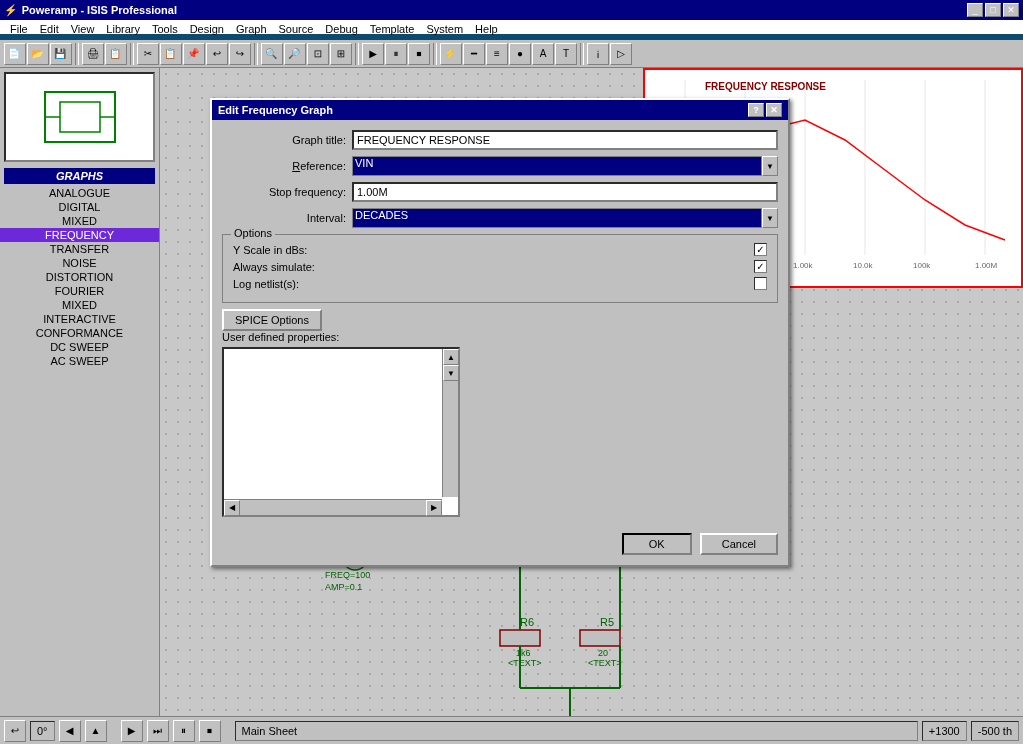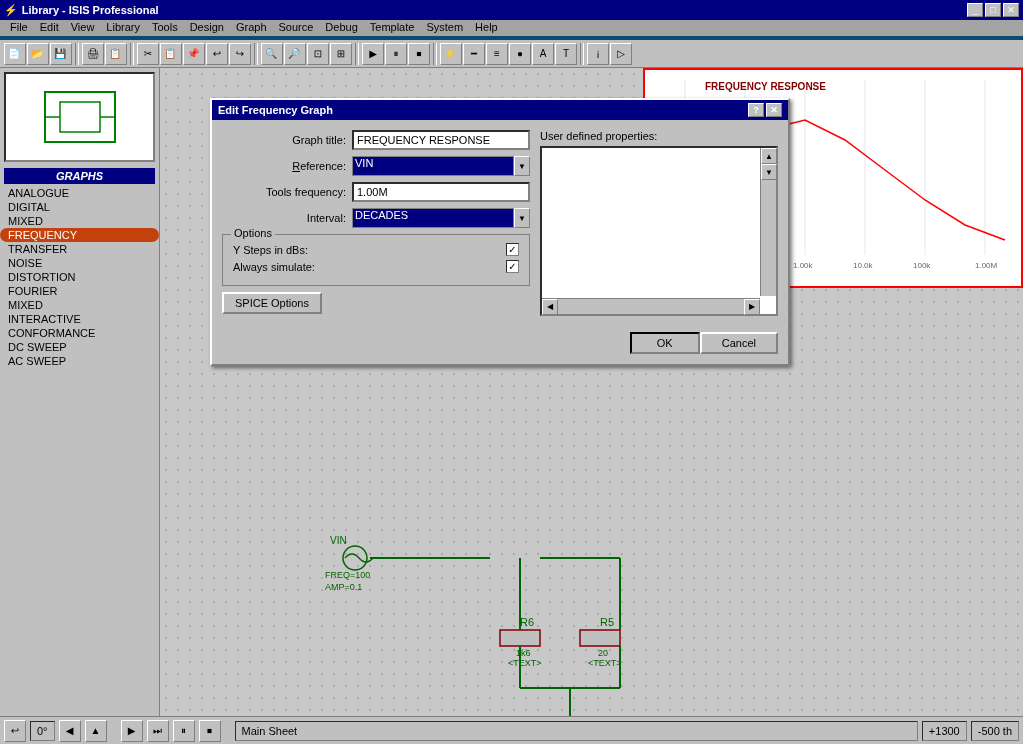--- a/index.html
+++ b/index.html
@@ -22,25 +22,25 @@
       border: 1px solid;
       border-color: #fff #808080 #808080 #fff;
       width: 16px; height: 14px;
       font-size: 9px;
       display: flex; align-items: center; justify-content: center;
       cursor: pointer;
     }
 
     
     .menu-bar {
-      background: #a3a3a3;
-      display: flex;
-      align-items: flex-end;
+      background: #ffffff;
+      display: flex;
+      align-items: flex-start;
       padding: 2px 4px;
-      border-bottom: 4px solid #0c4a6e;
+      border-bottom: 6px solid #0c4a6e;
       height: 20px;
     }
     .menu-item {
       padding: 1px 6px;
       font-size: 11px;
       cursor: pointer;
     }
 
     
     .toolbar {
@@ -97,22 +97,23 @@
       font-size: 11px;
       font-weight: bold;
       margin: 2px 4px;
       font-style: italic;
     }
     .graph-list { flex: 1; }
     .graph-item {
       padding: 1px 8px;
       font-size: 11px;
       cursor: pointer;
-    }
-    .graph-item.selected { background: #c2410c; color: white; border-radius: 7px; }
+      text-align: center;
+    }
+    .graph-item.selected { background: #6d28d9; color: white; }
 
     
     .canvas-area {
       flex: 1;
       background: #c8c8c8;
       position: relative;
       overflow: hidden;
     }
 
     
@@ -148,21 +149,21 @@
       color: white;
       padding: 2px 6px;
       display: flex;
       align-items: center;
       justify-content: space-between;
       height: 20px;
       font-size: 11px;
       font-weight: bold;
     }
     .dialog-title-btns { display: flex; gap: 2px; }
-    .dialog-content { padding: 10px; display: flex; gap: 10px; }
+    .dialog-content { padding: 10px; display: flex; gap: 0; flex-direction: column; }
     .dialog-left { flex: 1; }
     .dialog-right {
       width: 238px;
       display: flex;
       flex-direction: column;
     }
 
     .form-row {
       display: flex;
       align-items: center;
@@ -276,20 +277,21 @@
       bottom: 0; left: 0; right: 16px;
       height: 16px;
       background: #c0c0c0;
       border-top: 1px solid #808080;
       display: flex; align-items: center;
     }
 
     .dialog-buttons {
       display: flex;
       justify-content: flex-end;
+      gap: 8px;
       padding: 6px 10px 10px;
     }
     .dialog-btn {
       background: #c0c0c0;
       border: 2px solid;
       border-color: #fff #808080 #808080 #fff;
       padding: 3px 20px;
       font-size: 11px;
       cursor: pointer;
       min-width: 70px;
@@ -322,21 +324,21 @@
       height: 100%;
       position: relative;
     }
   </style>
 </head>
 <body>
 
 <div class="title-bar">
   <div class="title-bar-left">
     <span>⚡</span>
-    <span>Library - ISIS Professional</span>
+    <span>Poweramp - ISIS Professional</span>
   </div>
   <div class="title-bar-right">
     <div class="title-btn">_</div>
     <div class="title-btn">□</div>
     <div class="title-btn">✕</div>
   </div>
 </div>
 
 <div class="menu-bar">
   <div class="menu-item">File</div>
@@ -513,46 +515,50 @@
               <div class="form-select-wrap">
                 <div class="form-select">VIN</div>
                 <div class="form-dropdown-btn">▼</div>
               </div>
             </div>
 
             
 
             
             <div class="form-row">
-              <div class="form-label">Tools frequency:</div>
+              <div class="form-label">Stop frequency:</div>
               <input class="form-input" type="text" value="1.00M" style="">
             </div>
 
             
             <div class="form-row">
               <div class="form-label">Interval:</div>
               <div class="form-select-wrap">
                 <div class="form-select">DECADES</div>
                 <div class="form-dropdown-btn">▼</div>
               </div>
             </div>
 
             
 
             
             <div class="options-group">
               <div class="options-legend">Options</div>
 
               <div class="option-row">
-                <div class="option-label">Y Steps in dBs:</div>
+                <div class="option-label">Y Scale in dBs:</div>
                 <div class="option-check">✓</div>
               </div>
               <div class="option-row">
                 <div class="option-label">Always simulate:</div>
                 <div class="option-check">✓</div>
+              </div>
+              <div class="option-row">
+                <div class="option-label">Log netlist(s):</div>
+                <div class="option-check"></div>
               </div>
             </div>
 
             <button class="spice-btn">SPICE Options</button>
 
           </div>
 
           <div class="dialog-right">
             <div class="user-props-label">User defined properties:</div>
             <div class="user-props-area">

